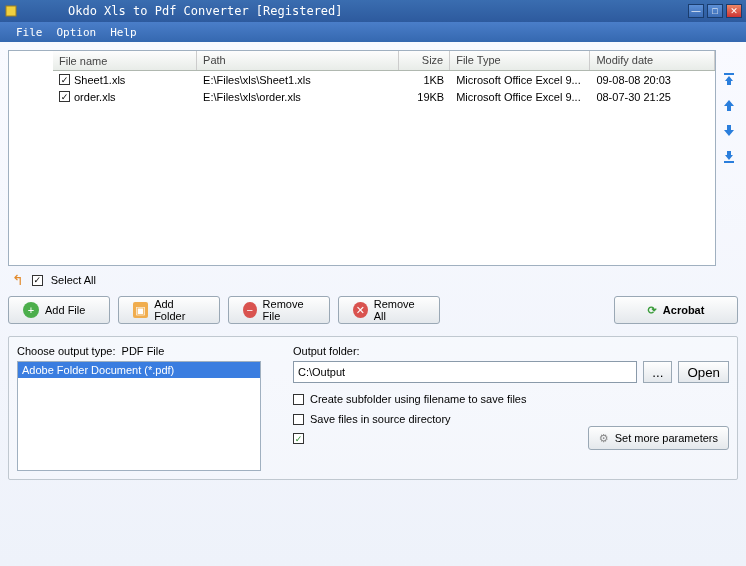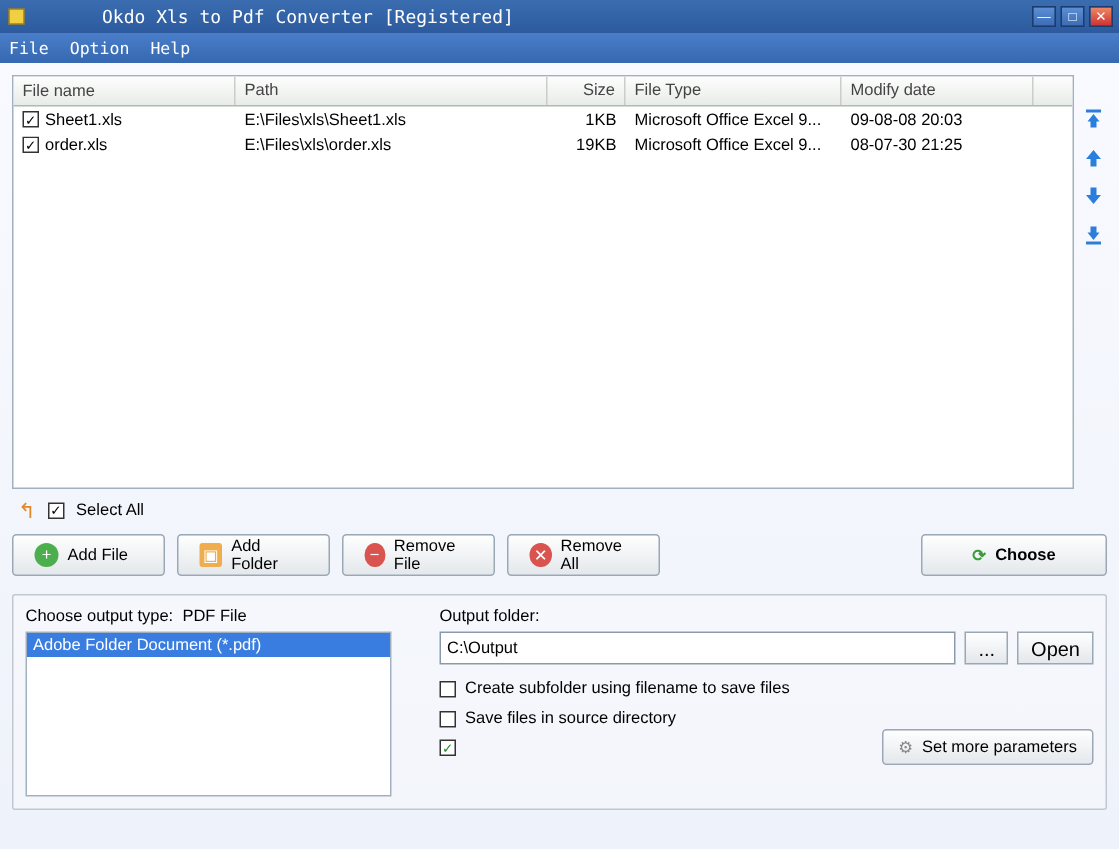--- a/index.html
+++ b/index.html
@@ -3,25 +3,25 @@
 <meta charset="utf-8">
 <style>
 * { box-sizing: border-box; margin: 0; padding: 0; }
 body { font-family: Tahoma, Arial, sans-serif; font-size: 11px; background: #fff; width: 746px; height: 566px; overflow: hidden; }
 .titlebar { background: linear-gradient(#3a6db0, #2d5a9e); height: 22px; display: flex; align-items: center; padding: 0 4px; color: #fff; gap: 44px; }
 .titlebar-icon { width: 14px; height: 14px; margin-right: 6px; display: flex; align-items: center; justify-content: center; }
 .titlebar-title { flex: 1; font-size: 12px; font-family: monospace; }
 .win-btns { display: flex; gap: 3px; }
 .win-btn { width: 16px; height: 14px; border: 1px solid #1a3d6e; background: linear-gradient(#5c8fd6,#3b6cb5); display: flex; align-items: center; justify-content: center; color: #fff; font-size: 9px; cursor: pointer; }
 .win-btn.close { background: linear-gradient(#e86,#c33); }
-.menubar { background: linear-gradient(#4a7ec9,#3568b0); height: 20px; display: flex; align-items: center; padding: 0 6px; color: #fff; font-family: monospace; }
+.menubar { background: linear-gradient(#4a7ec9,#3568b0); height: 20px; display: flex; align-items: center; padding: 0 16px; color: #fff; font-family: monospace; }
 .menubar span { margin-right: 14px; cursor: pointer; }
 .content { padding: 8px; background: linear-gradient(#f9faff,#eef2fa); height: calc(566px - 42px); }
 .file-area { display: flex; gap: 4px; }
-.file-table { flex: 1; border: 1px solid #a0b0c0; background: #fff; height: 276px; overflow: hidden; }
+.file-table { flex: 1; border: 1px solid #a0b0c0; background: #fff; height: 216px; overflow: hidden; padding-left: 44px; }
 .ft-head { display: flex; background: linear-gradient(#fdfdfd,#e8ece8); border-bottom: 1px solid #b0b8b0; height: 20px; }
 .ft-head div { padding: 3px 6px; border-right: 1px solid #ccc; font-size: 11px; color: #444; }
 .ft-row { display: flex; height: 17px; align-items: center; }
 .ft-row > div { padding: 0 6px; white-space: nowrap; overflow: hidden; text-overflow: ellipsis; }
 .col-name { width: 148px; display: flex; align-items: center; gap: 4px; }
 .col-path { width: 208px; }
 .col-size { width: 52px; text-align: right; }
 .col-type { width: 144px; }
 .col-date { width: 128px; }
 .chk { width: 11px; height: 11px; border: 1px solid #333; display: inline-flex; align-items: center; justify-content: center; background: #fff; font-size: 9px; color: #000; }
@@ -150,21 +150,21 @@
     <div class="btn wide">
         <span class="icn red">−</span>
         <span>Remove File</span>
       </div>
     <div class="btn wide">
         <span class="icn red">✕</span>
         <span>Remove All</span>
       </div>
     <div class="btn conv">
         <span style="color:#3a9c3a;">⟳</span>
-        <span>Choose</span>
+        <span>Acrobat</span>
       </div>
   </div>
 
   <div class="options">
     <div class="opt-left">
       <div class="lbl"><span>Choose output type:</span>&nbsp;&nbsp;<span>PDF File</span></div>
       <div class="type-list">
         <div class="sel">Adobe Folder Document (*.pdf)</div>
       </div>
     </div>

